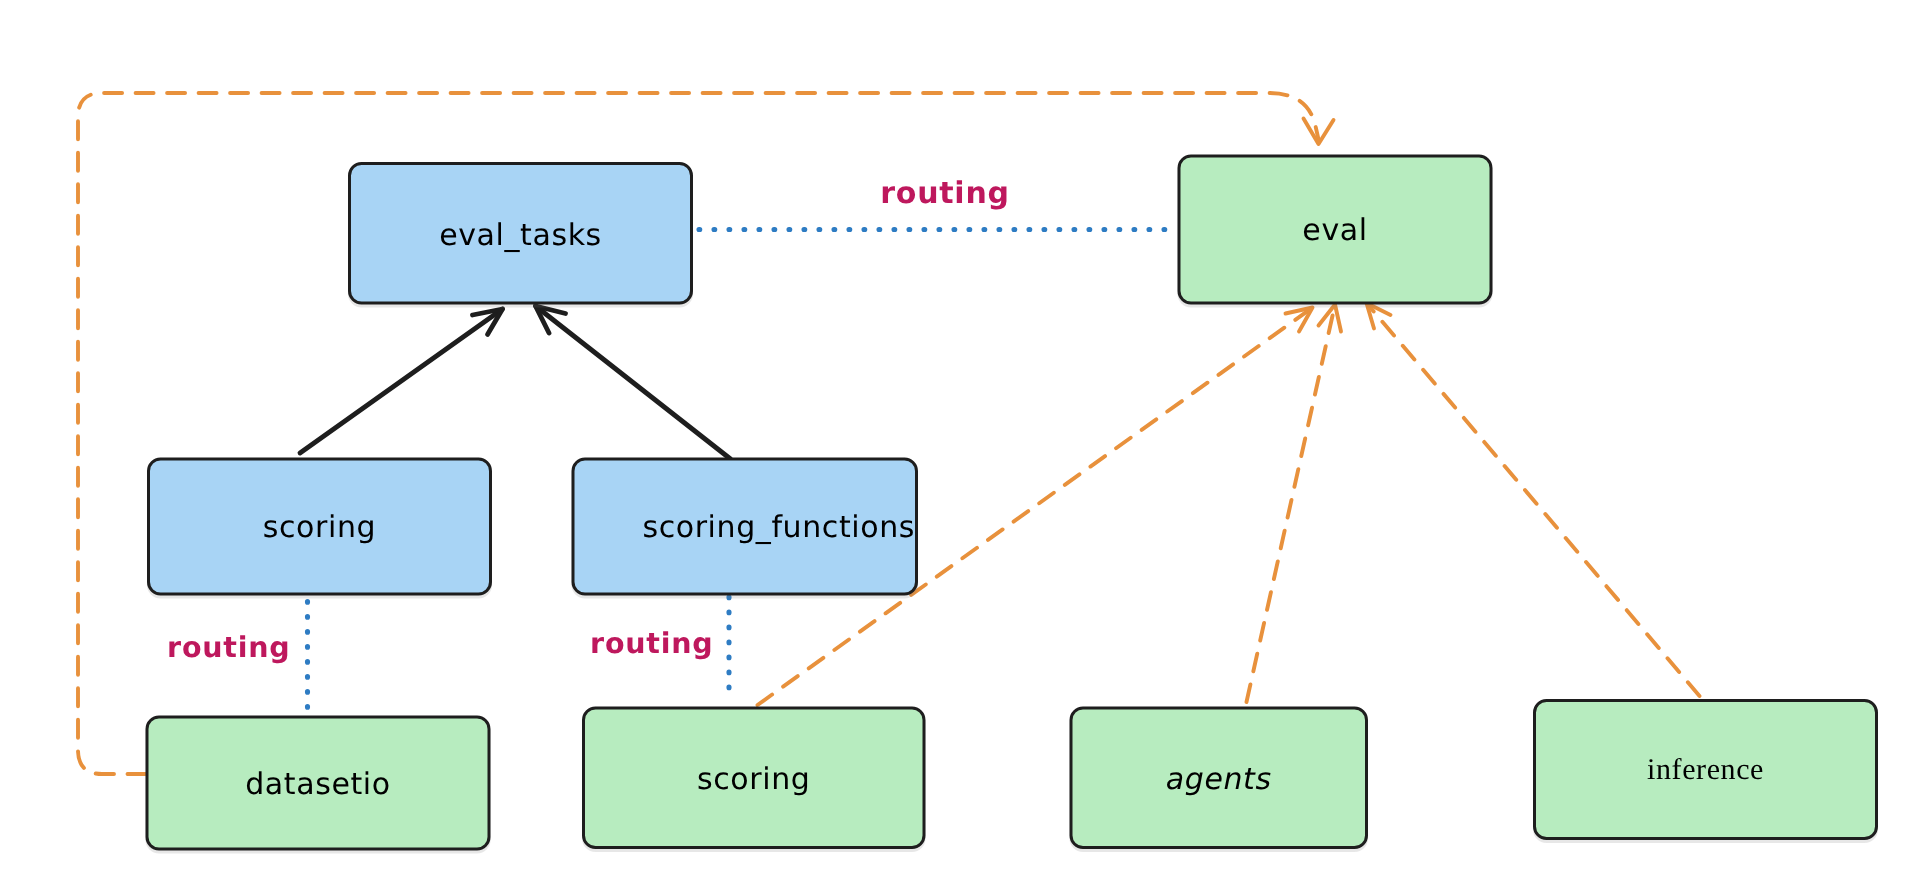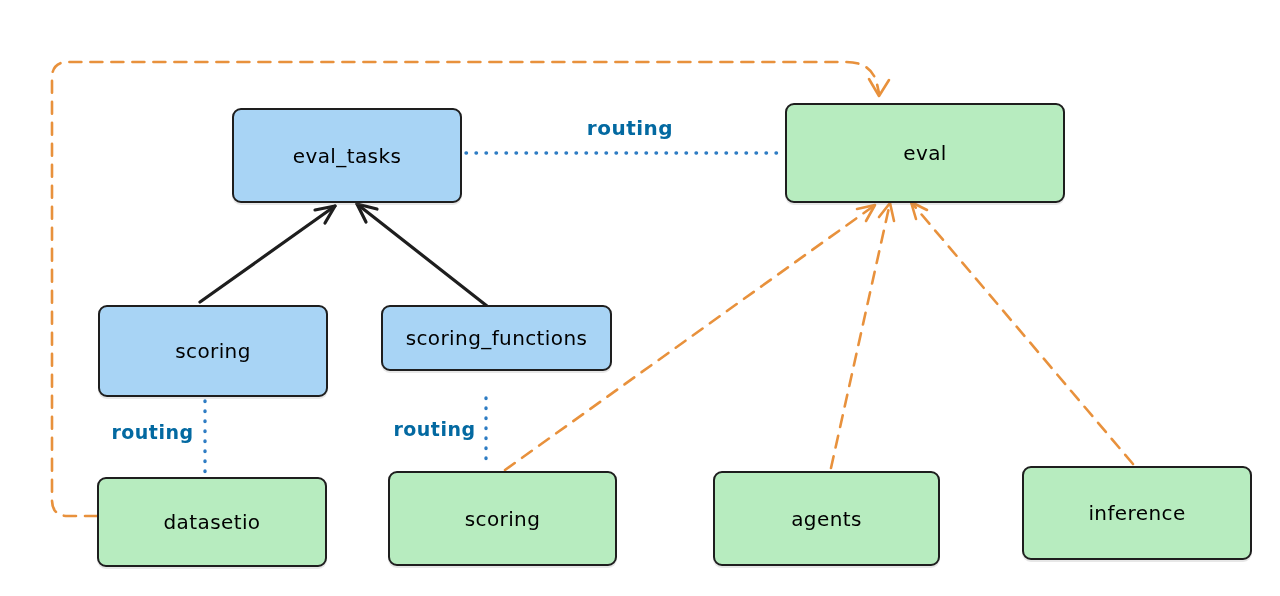--- a/index.html
+++ b/index.html
@@ -27,21 +27,21 @@
     font-size: 20px;
     letter-spacing: 0.4px;
     color: #000000;
     box-sizing: border-box;
     box-shadow: 0 2px 0 rgba(120,120,120,0.18);
   }
   .node-blue  { background: #a8d4f5; }
   .node-green { background: #b7ecbf; }
   .edge-label {
     position: absolute;
-    color: #0369a1;
+    color: #be185d;
     font-weight: bold;
     font-size: 19px;
     letter-spacing: 0.5px;
     text-align: center;
   }
 </style>
 </head>
 <body>
 
 <div class="canvas">
@@ -73,45 +73,45 @@
 
       <path stroke-dasharray="12 9" d="M 1133 464 L 911 202"></path>
       <path d="M 916 219 L 911 202 L 927 210"></path>
     </g>
   </svg>
 
   <div class="node node-blue" style="left:232px;  top:108px; width:230px; height:95px;">
     <span>eval_tasks</span>
   </div>
 
-  <div class="node node-green" style="left:785px;  top:103px; width:280px; height:100px;">
+  <div class="node node-green" style="left:785px;  top:103px; width:210px; height:100px;">
     <span>eval</span>
   </div>
 
   <div class="node node-blue" style="left:98px;   top:305px; width:230px; height:92px;">
     <span>scoring</span>
   </div>
 
-  <div class="node node-blue" style="left:381px;  top:305px; width:231px; height:66px;">
+  <div class="node node-blue" style="left:381px;  top:305px; width:231px; height:92px;justify-content:flex-end;">
     <span>scoring_functions</span>
   </div>
 
   <div class="node node-green" style="left:97px;   top:477px; width:230px; height:90px;text-align:center;">
     <span>datasetio</span>
   </div>
 
   <div class="node node-green" style="left:388px;  top:471px; width:229px; height:95px;">
     <span>scoring</span>
   </div>
 
-  <div class="node node-green" style="left:713px;  top:471px; width:227px; height:95px;">
+  <div class="node node-green" style="left:713px;  top:471px; width:199px; height:95px;font-style:italic;">
     <span>agents</span>
   </div>
 
-  <div class="node node-green" style="left:1022px; top:466px; width:230px; height:94px;">
+  <div class="node node-green" style="left:1022px; top:466px; width:230px; height:94px;font-family:Liberation Serif, serif;">
     <span>inference</span>
   </div>
 
   <div class="edge-label" style="left:570px; top:116px; width:120px; font-size:20px;">routing</div>
 
   <div class="edge-label" style="left:110px; top:421px; width:85px;">routing</div>
 
   <div class="edge-label" style="left:392px; top:418px; width:85px;">routing</div>
 
 </div>

